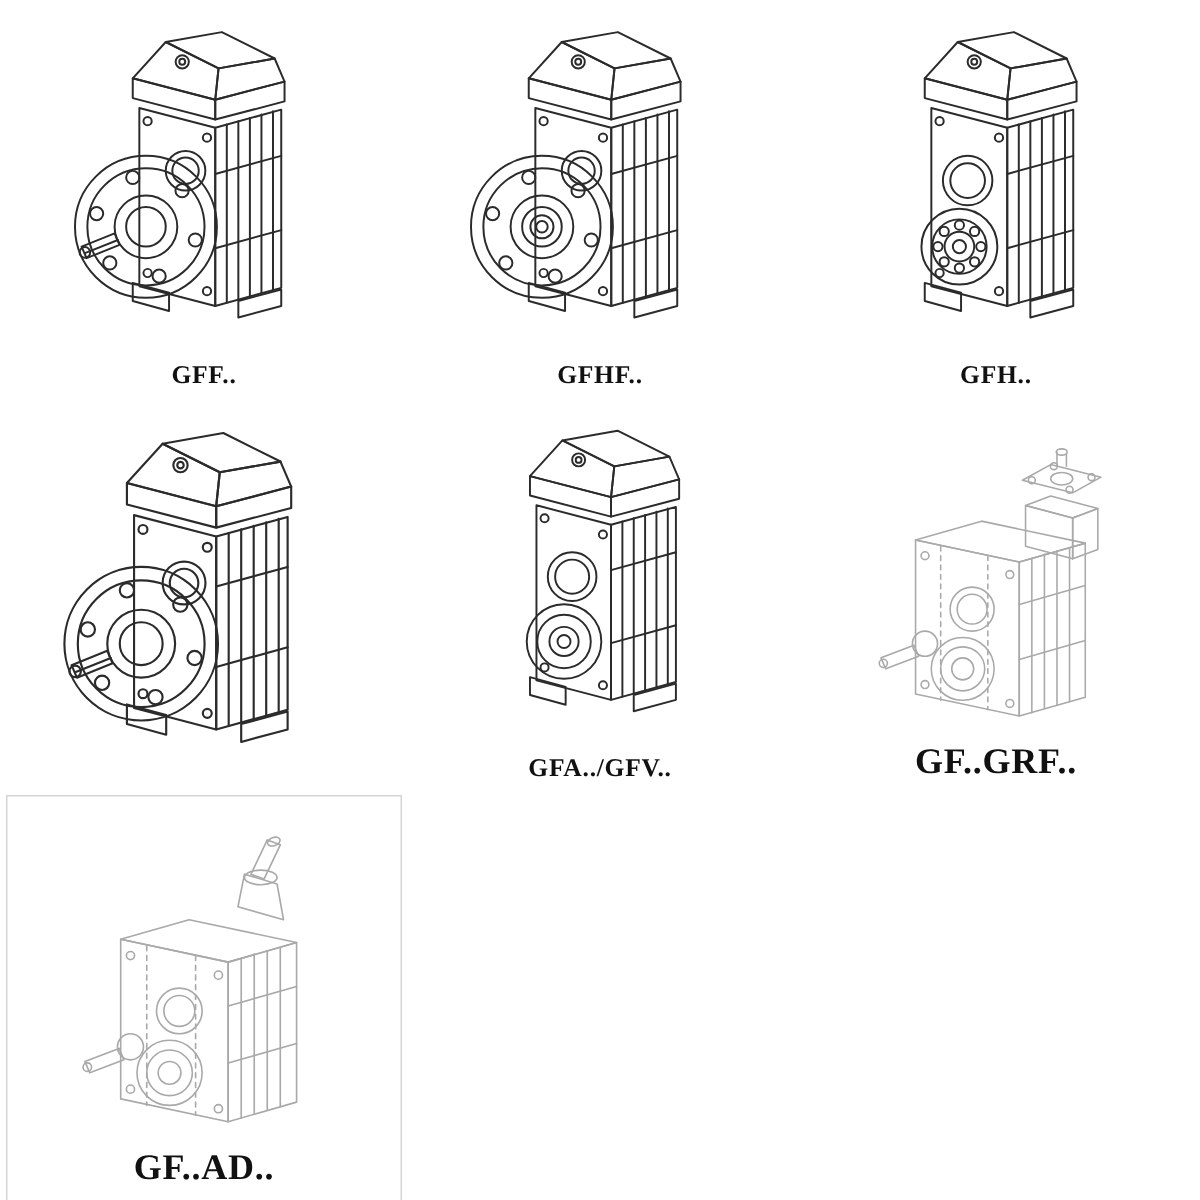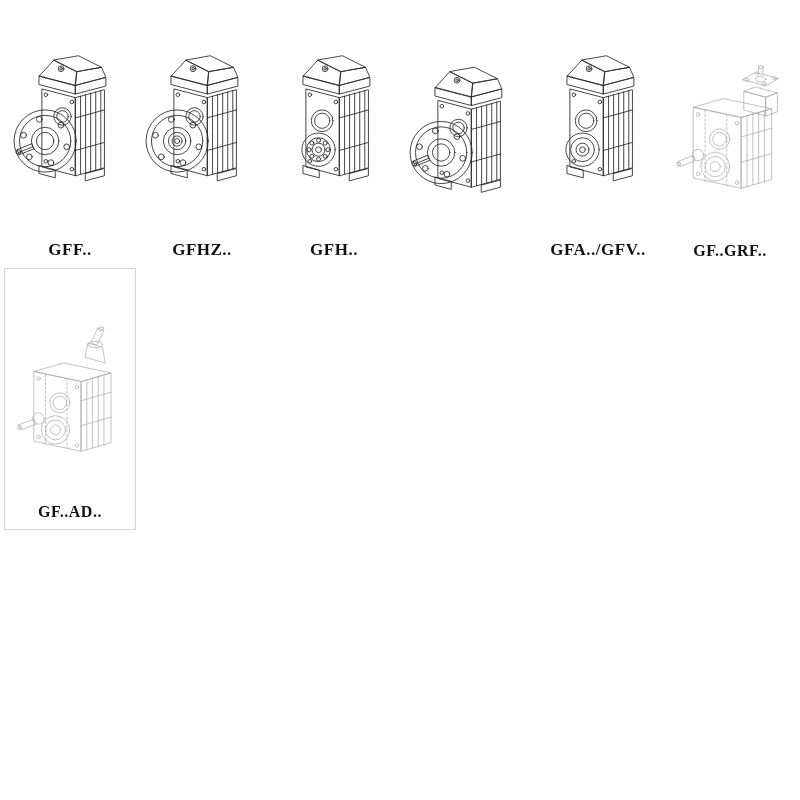--- a/index.html
+++ b/index.html
@@ -1,33 +1,33 @@
 <!DOCTYPE html>
 <html style="--line: #2b2b2b; --light-line: #a9a9a9; --label: #111111;"><head>
 <meta charset="utf-8">
 <style>
   * { margin:0; padding:0; box-sizing:border-box; }
   html,body { width:800px; height:800px; background:#ffffff; overflow:hidden;
               font-family:"Liberation Serif", serif; }
   .sheet { width:800px; height:800px; display:grid;
-           grid-template-columns:repeat(6,1fr);
+           grid-template-columns:repeat(3,1fr);
            grid-template-rows:266px 262px 272px;
            padding:2px 4px; }
   .cell { display:flex; flex-direction:column; align-items:center;
           justify-content:flex-end; padding:4px 2px 8px; }
   .cell.bordered { border:1px solid #d5d5d5; }
   .art { flex:1 1 auto; width:100%; min-height:0;
          display:flex; align-items:center; justify-content:center; }
   svg.draw { width:96%; height:100%;
              fill:none; stroke:var(--line,#2b2b2b); stroke-width:1.2;
              stroke-linejoin:round; stroke-linecap:round; }
   svg.draw.light { stroke:var(--light-line,#a9a9a9); stroke-width:1; }
   .label { font-weight:bold; font-size:17px; letter-spacing:.5px;
            color:var(--label,#111); white-space:nowrap; padding-top:3px; }
-  .label.big { font-size:16px; }
+  .label.big { font-size:24px; }
   .defs-hidden { position:absolute; width:0; height:0; overflow:hidden; }
 </style>
 </head>
 <body>
 
 <svg class="defs-hidden" aria-hidden="true">
   <defs>
 
     <g id="g-housing">
       <polygon points="62,20 96,14 128,30 94,36"></polygon>
@@ -207,21 +207,21 @@
 
   <figure class="cell">
     <div class="art">
       <svg class="draw" viewBox="0 0 170 210">
         <use href="#g-housing"></use>
           <use href="#g-upperbore"></use>
           <use href="#g-flange"></use>
           <use href="#g-hollow"></use>
       </svg>
     </div>
-    <figcaption class="label">GFHZ..</figcaption>
+    <figcaption class="label">GFHF..</figcaption>
   </figure>
 
   <figure class="cell">
     <div class="art">
       <svg class="draw" viewBox="0 0 170 210">
         <use href="#g-housing"></use>
           <use href="#g-bores"></use>
           <use href="#g-bearing"></use>
       </svg>
     </div>

